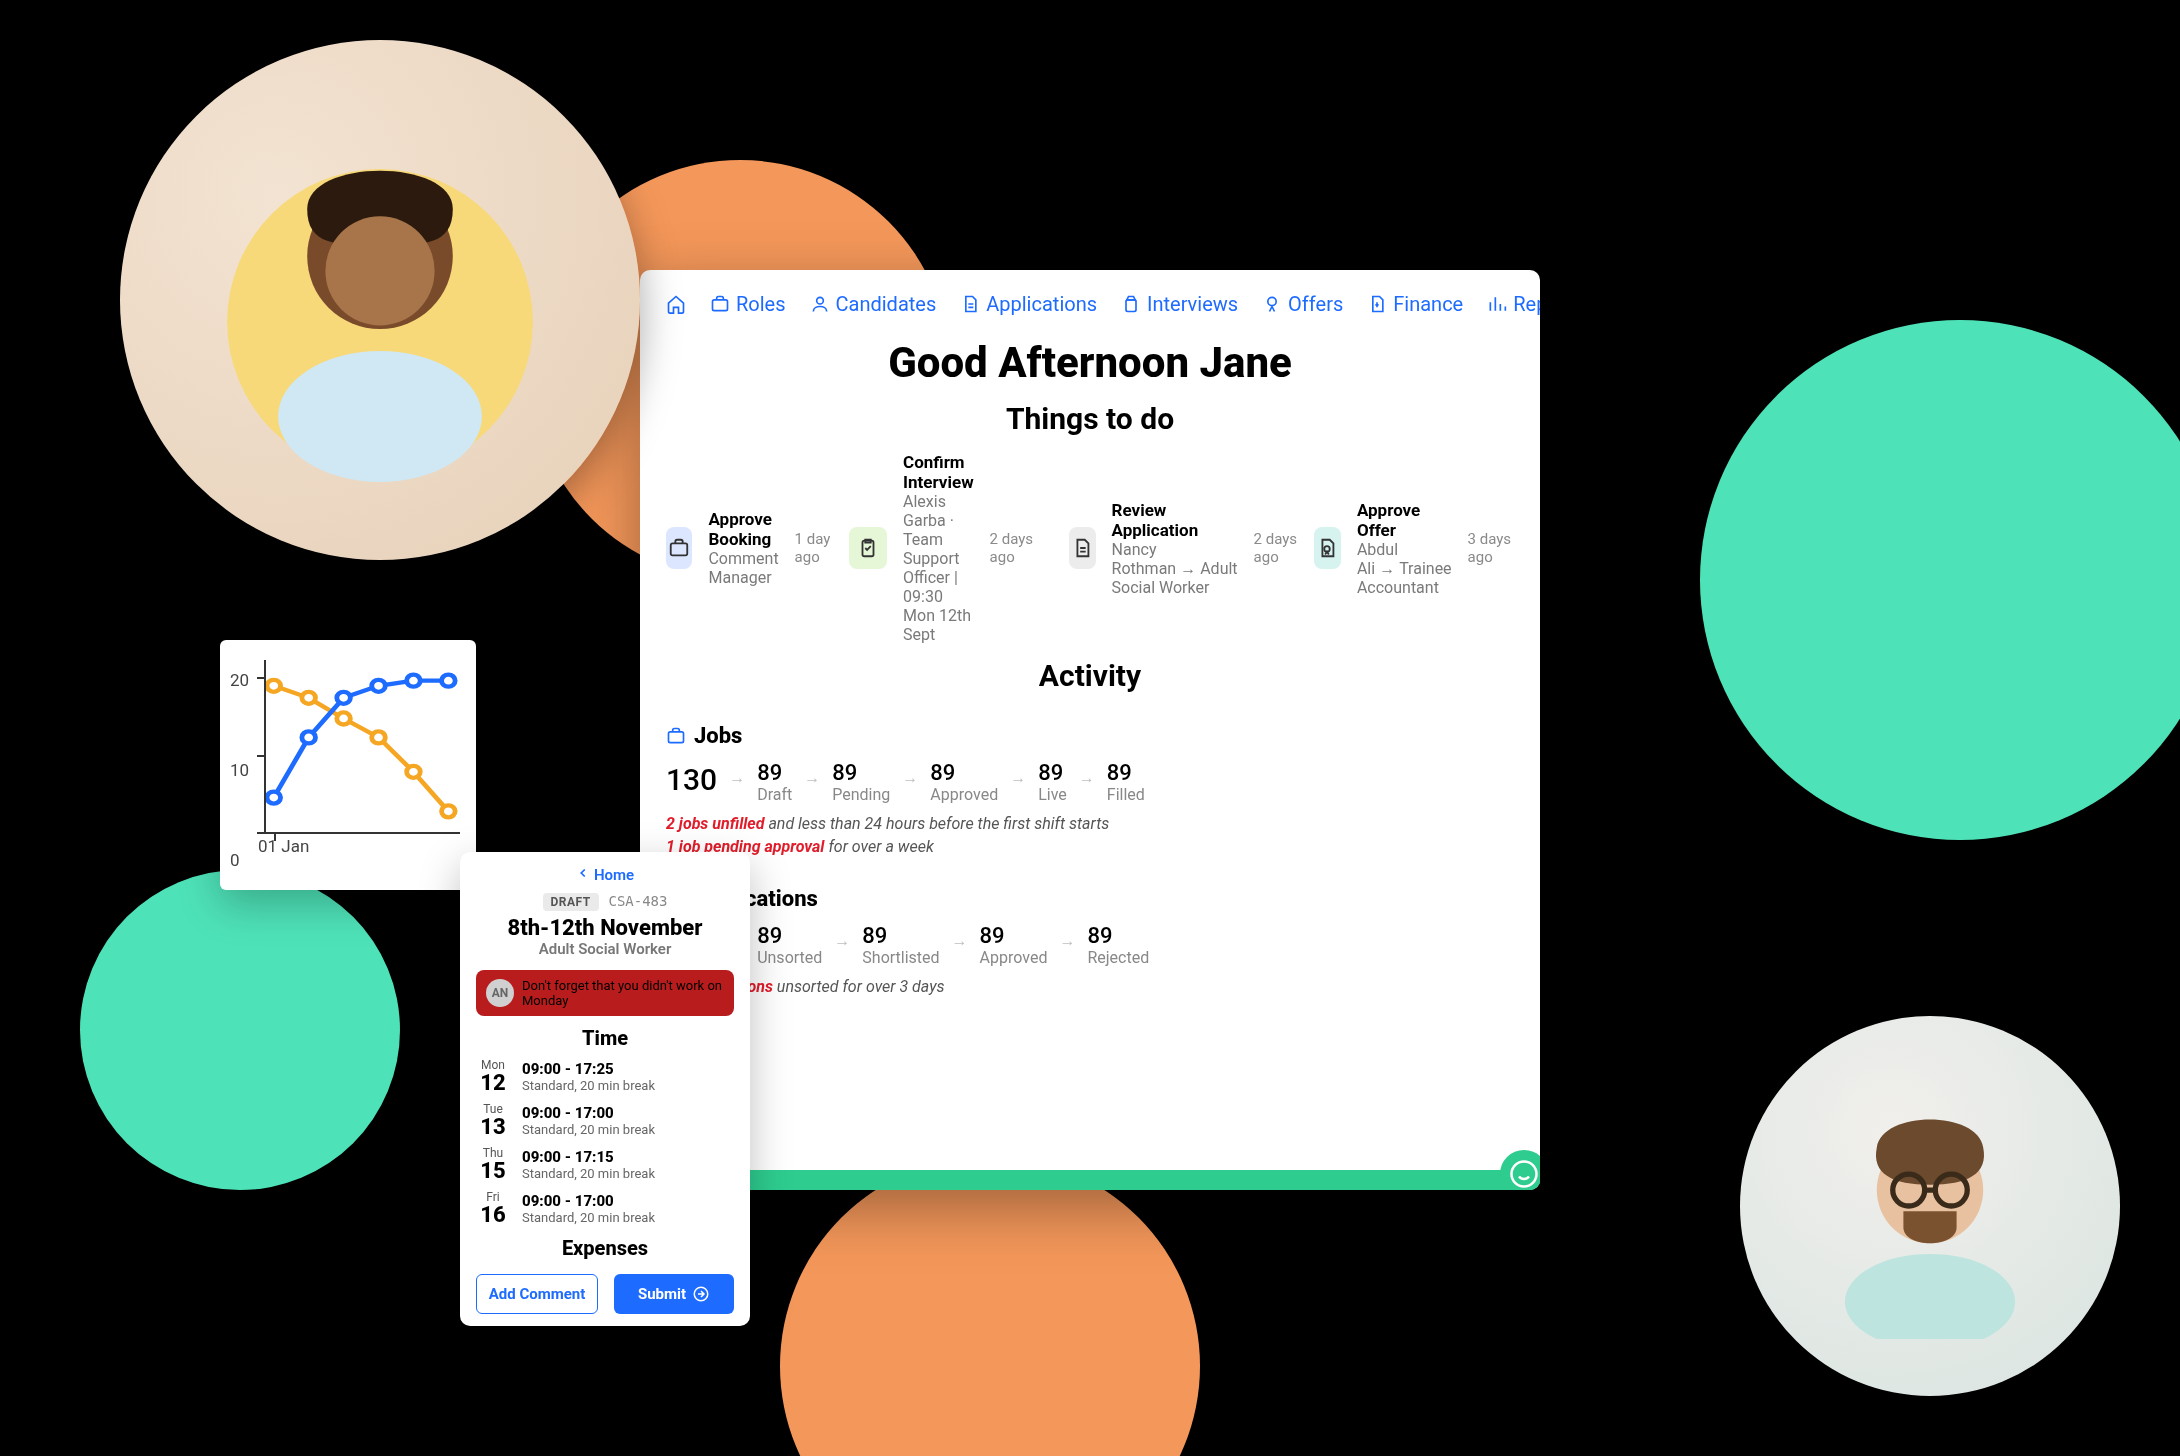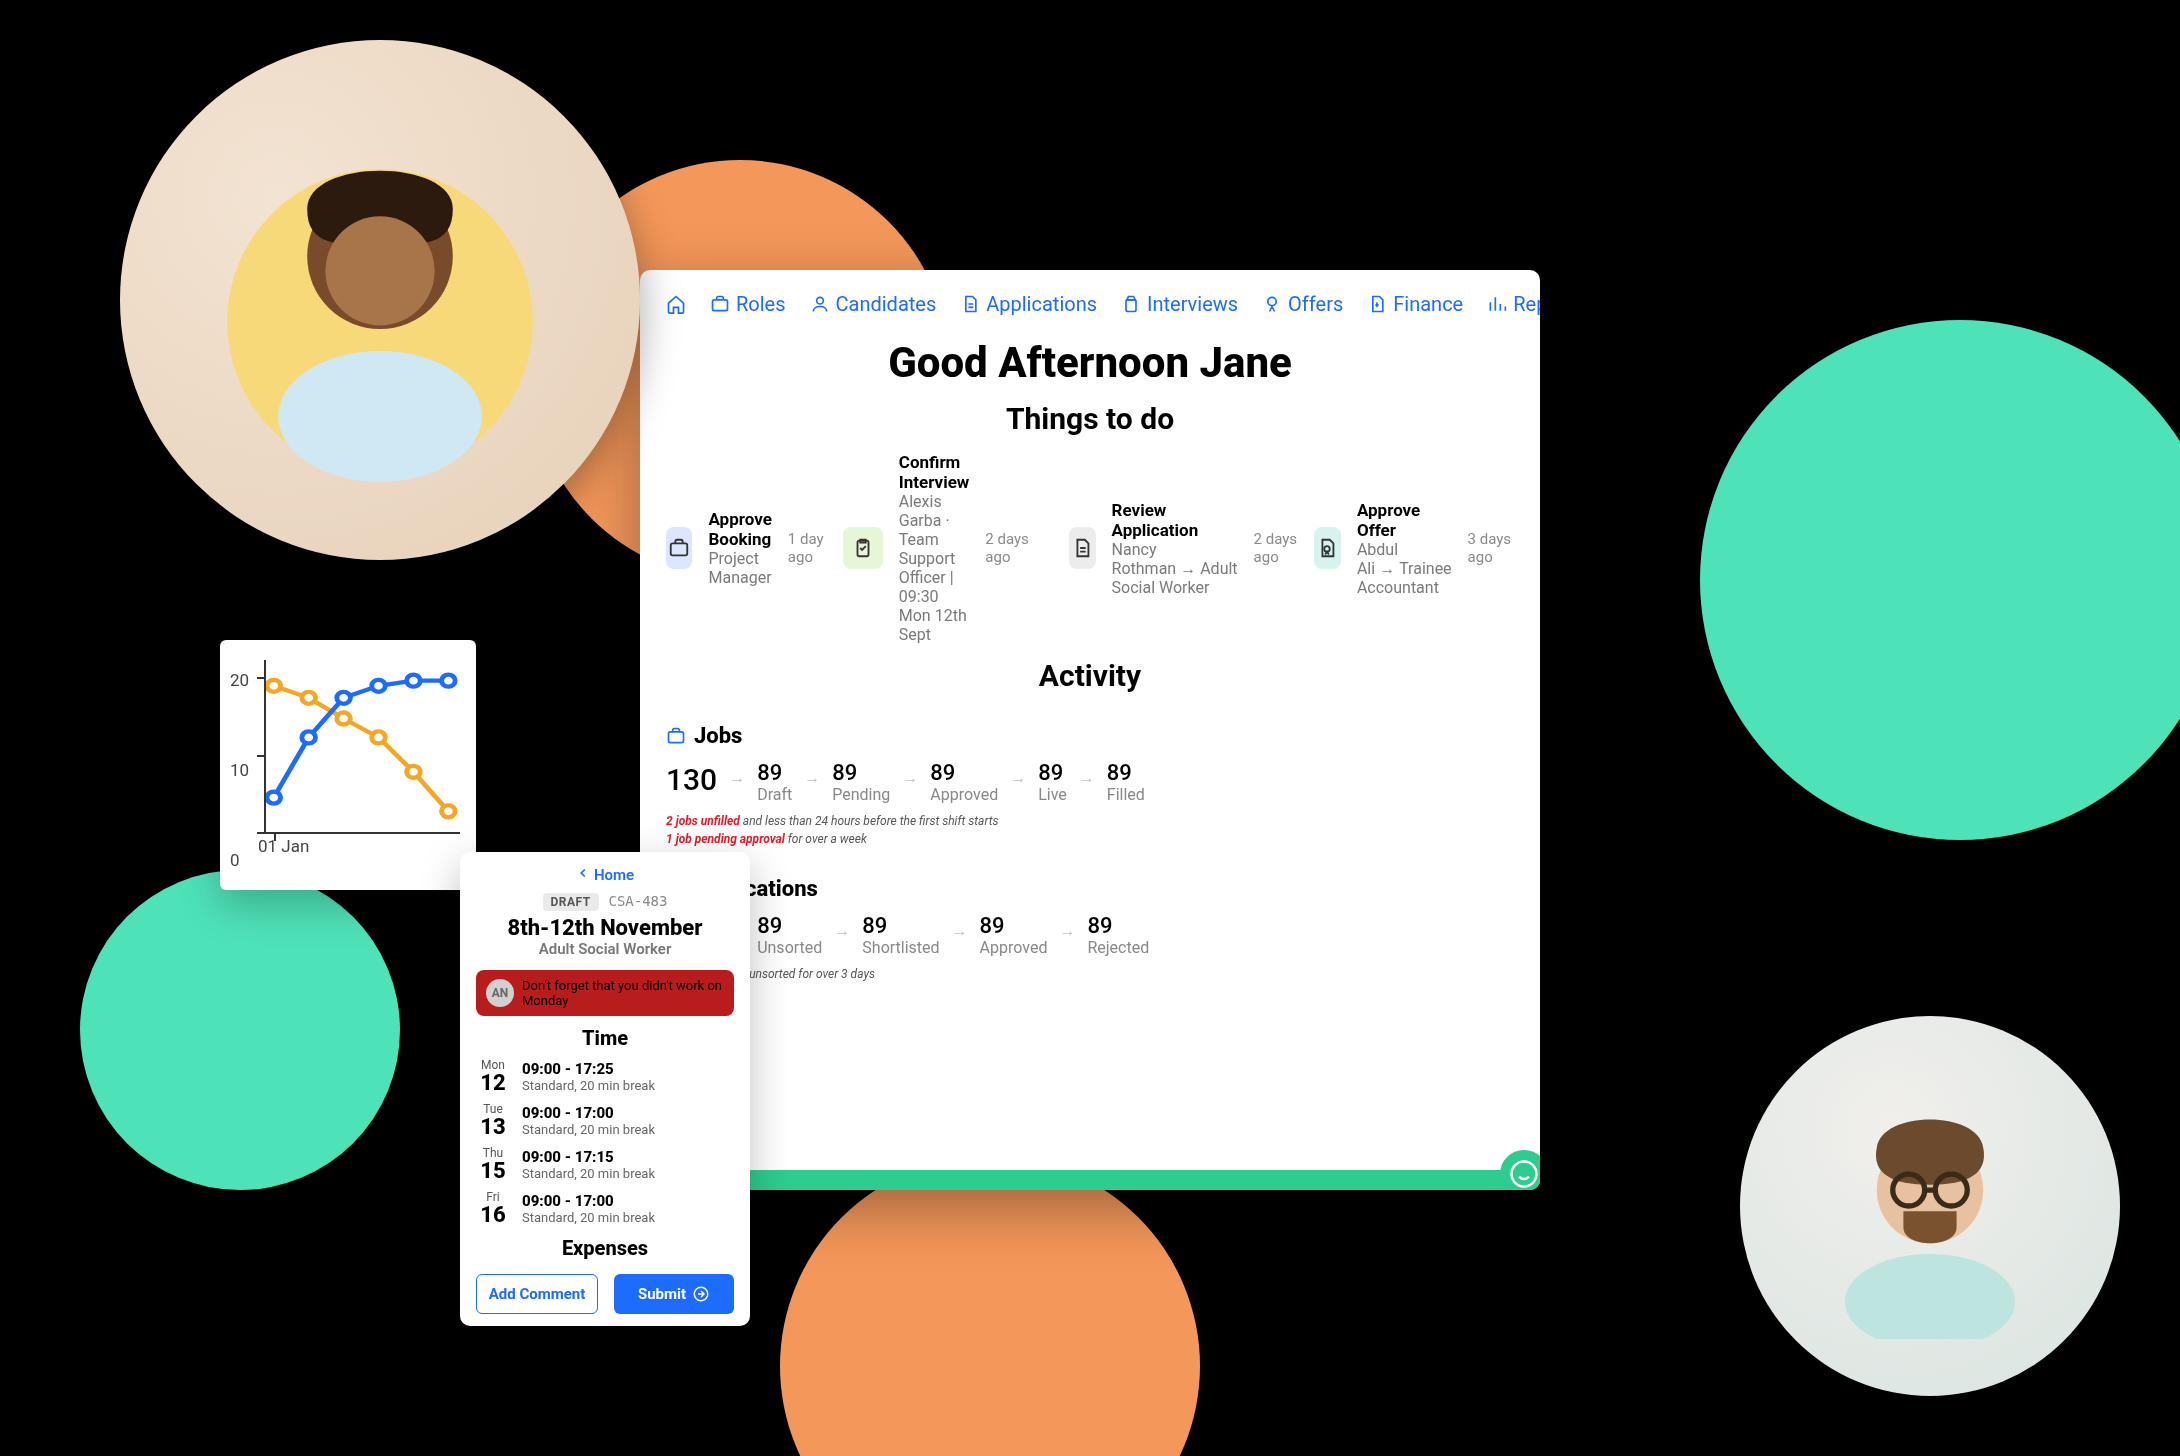--- a/index.html
+++ b/index.html
@@ -36,21 +36,21 @@
   .act-h svg { width:20px; height:20px; stroke:#1D6BFF; fill:none; stroke-width:2; }
 
   .pipe { display:flex; align-items:flex-start; gap:12px; margin-top:12px; }
   .pipe-total { font-size:30px; font-weight:500; padding-top:2px; }
   .pipe-arrow { color:#BEBEBE; padding-top:8px; }
   .pipe-step { display:flex; flex-direction:column; }
   .pipe-val { font-size:22px; font-weight:500; }
   .pipe-l { color:#888; font-size:16px; }
 
   .alerts { margin-top:10px; }
-  .alert { font-style:italic; font-size:12px; color:#555; margin-top:4px; }
+  .alert { font-style:italic; font-size:16px; color:#555; margin-top:4px; }
   .alert .red { color:#E11D2B; font-weight:700; }
 
   .bottom-bar { position:absolute; left:0; right:0; bottom:0; height:20px; background:#2ECC8F; }
   .smiley { position:absolute; right:-8px; bottom:-8px; width:48px; height:48px; background:#2ECC8F; border-radius:50%; display:flex; align-items:center; justify-content:center; }
   .smiley svg { width:30px; height:30px; stroke:#fff; fill:none; stroke-width:2; }
 
   
   .chart-card { position:absolute; left:220px; top:640px; width:256px; height:250px; background:#fff; border-radius:6px; box-shadow:0 14px 40px rgba(0,0,0,.25); padding:14px 16px 6px 16px; }
   .chart-area { width:100%; height:200px; position:relative; }
   .ylabel { position:absolute; left:-6px; font-size:17px; color:#444; transform:translateY(-50%); }
@@ -163,21 +163,21 @@
   <div class="todos" id="todos">
       <div class="todo">
         <div class="todo-icon" style="background:#DCE6FF">
           <svg viewBox="0 0 24 24">
             <rect x="3" y="7" width="18" height="13" rx="2"></rect>
             <path d="M8 7V5a2 2 0 0 1 2-2h4a2 2 0 0 1 2 2v2"></path>
           </svg>
         </div>
      <div class="todo-main">
        <div class="todo-title">Approve Booking</div>
-       <div class="todo-sub">Project Manager</div>
+       <div class="todo-sub">Comment Manager</div>
      </div>
      <div class="todo-time">1 day ago</div>
       </div>
       <div class="todo">
         <div class="todo-icon" style="background:#E5F7D6">
           <svg viewBox="0 0 24 24">
             <rect x="6" y="4" width="12" height="17" rx="2"></rect>
             <path d="M9 3h6v3H9zM9 12l2 2 4-4"></path>
           </svg>
         </div>

